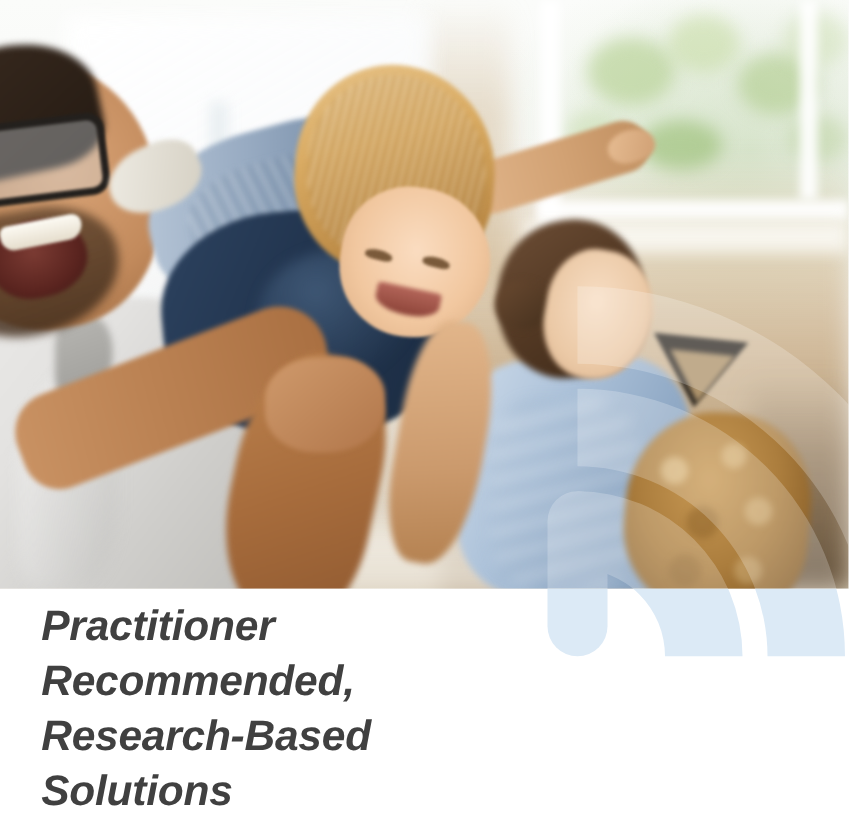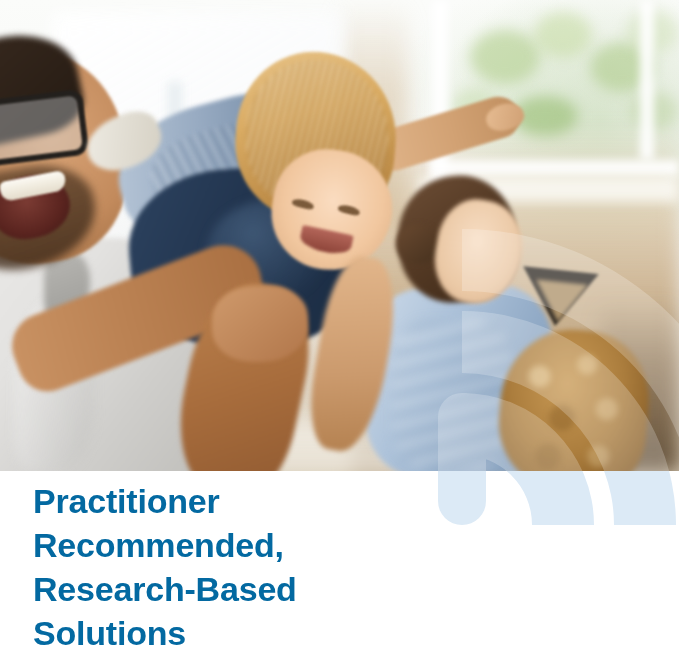--- a/index.html
+++ b/index.html
@@ -364,22 +364,23 @@
   .headline {
     position: absolute;
     left: 33px;
     top: 8px;
     margin: 0;
     font-family: "Liberation Sans", sans-serif;
     font-weight: 700;
     font-size: 34px;
     line-height: 44px;
     letter-spacing: -0.2px;
-    color: #0369a1;
+    color: #404040;
     white-space: pre-line;
+    font-style: italic;
   }
 </style>
 </head>
 <body>
 
 <div id="page">
 
   <div class="photo">
     <div class="bg-room"></div>
     <div class="wall-right"></div>

